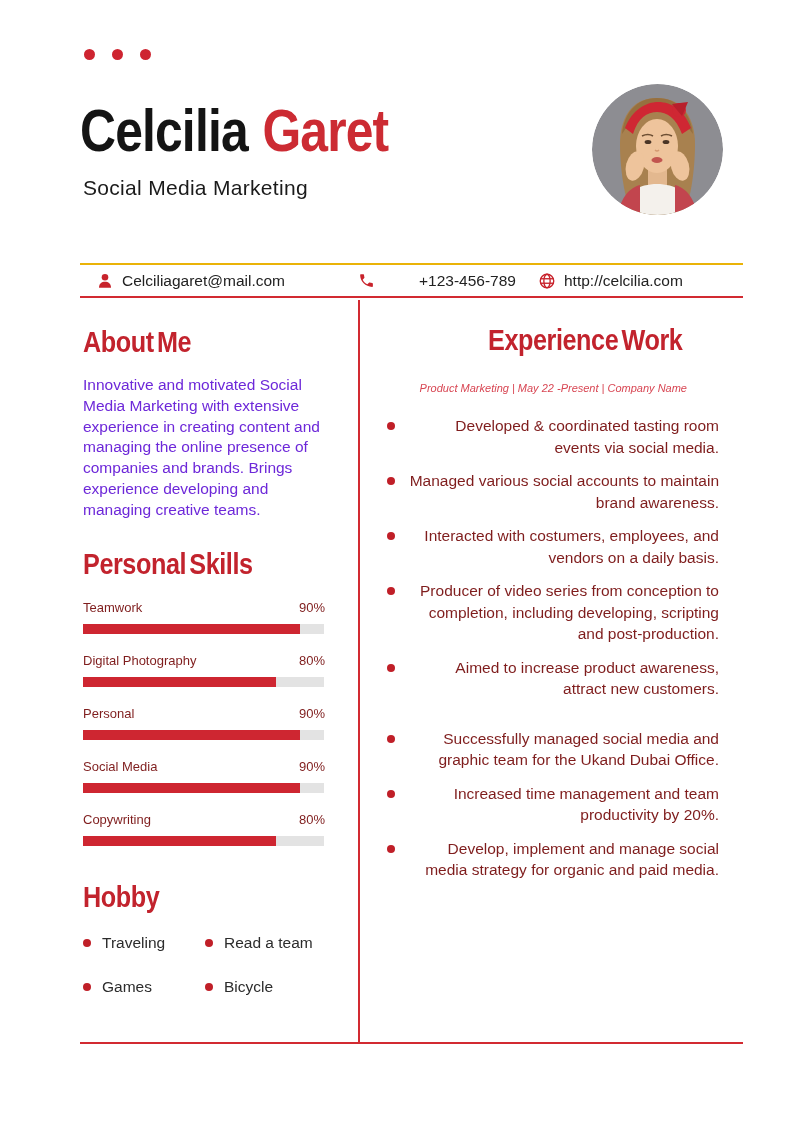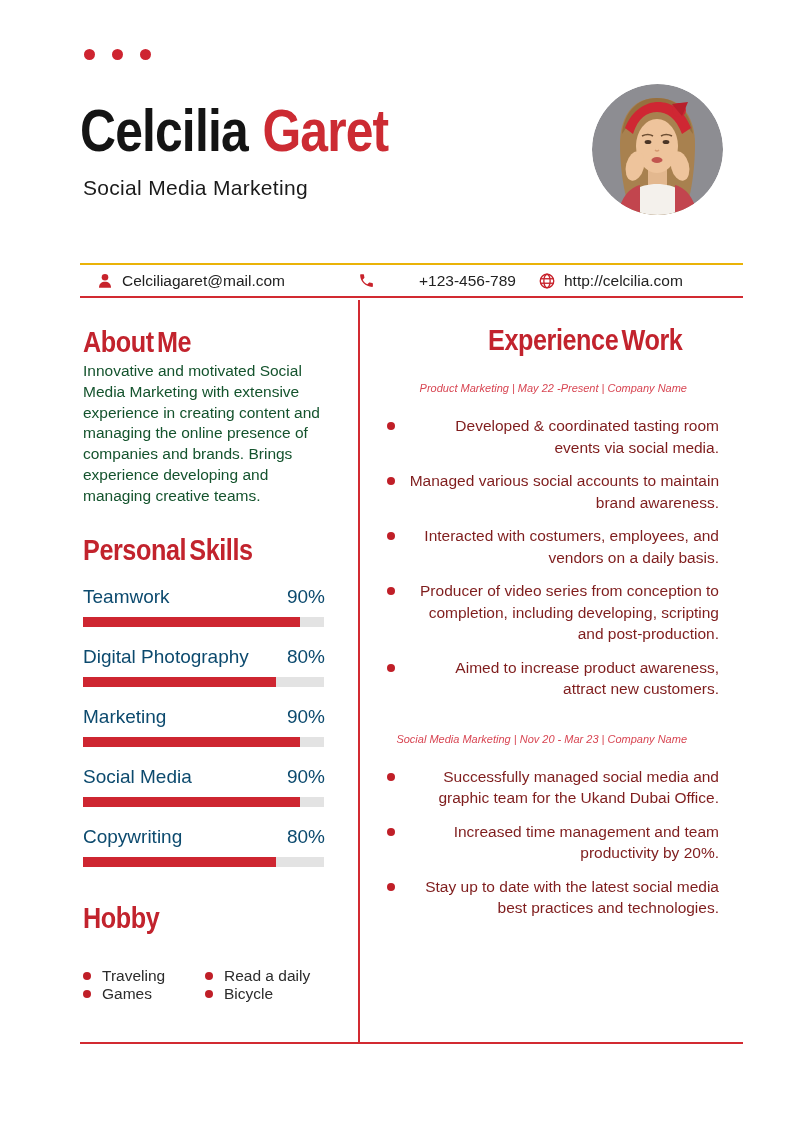--- a/index.html
+++ b/index.html
@@ -35,31 +35,31 @@
   .v-divider { position:absolute; left:358px; top:300px; width:2px; height:743px; background:#d22a31; }
   .h-rule { position:absolute; left:80px; top:1042px; width:663px; height:2px; background:#d22a31; }
 
   
   .sec-h { display:inline-block; font-size:30px; font-weight:bold; color:#c2232d;
            letter-spacing:-0.5px; word-spacing:-4px; transform:scaleX(0.84);
            transform-origin:left center; white-space:nowrap; }
 
   
   .col-left { position:absolute; left:83px; top:325px; width:242px; }
-  .about-text { margin-top:2px; font-size:15.5px; line-height:20.8px; color:#14532d; }
+  .about-text { margin-top:16px; font-size:15.5px; line-height:20.8px; color:#6d28d9; }
 
   .skills { margin-top:26px; }
   .skill { margin-top:19px; }
   .skill-row { display:flex; justify-content:space-between; align-items:baseline;
-               font-size:19px; color:#0c4a6e; margin-bottom:9px; }
+               font-size:13px; color:#7f1d1d; margin-bottom:9px; }
   .bar-track { width:241px; height:10px; background:#e3e3e3; }
   .bar-fill { height:10px; background:#ce2631; }
 
   .hobby { margin-top:34px; }
-  .hobby-grid { margin-top:32px; display:grid; grid-template-columns:122px 1fr; }
+  .hobby-grid { margin-top:20px; display:grid; grid-template-columns:122px 1fr; row-gap:26px; }
   .hobby-item { display:flex; align-items:center; gap:11px; font-size:15.5px; color:#2c2c2c; }
   .hobby-item .b-dot { flex:0 0 auto; }
   .b-dot { width:8px; height:8px; border-radius:50%; background:#c01f28; }
 
   
   .col-right { position:absolute; left:387px; top:323px; width:332px;text-align:right; }
   .job { margin-top:20px; }
   .job-title { font-size:11px; font-style:italic; color:#d84653; line-height:22px; width:300px; }
   .job-bullets { list-style:none; margin-top:16px; }
   .job-bullets li { position:relative; padding-left:22px; font-size:15.5px; line-height:21.5px;
@@ -173,21 +173,21 @@
           <span>Digital Photography</span>
           <span>80%</span>
         </div>
         <div class="bar-track">
           <div class="bar-fill" style="width: 80%;"></div>
         </div>
       </div>
 
       <div class="skill">
         <div class="skill-row">
-          <span>Marketing</span>
+          <span>Personal</span>
           <span>90%</span>
         </div>
         <div class="bar-track">
           <div class="bar-fill" style="width: 90%;"></div>
         </div>
       </div>
 
       <div class="skill">
         <div class="skill-row">
           <span>Social Media</span>
@@ -211,21 +211,21 @@
 
     <div class="hobby">
       <h2 class="sec-h">Hobby</h2>
       <div class="hobby-grid">
         <div class="hobby-item">
           <span class="b-dot"></span>
           <span>Traveling</span>
         </div>
         <div class="hobby-item">
           <span class="b-dot"></span>
-          <span>Read a daily</span>
+          <span>Read a team</span>
         </div>
         <div class="hobby-item">
           <span class="b-dot"></span>
           <span>Games</span>
         </div>
         <div class="hobby-item">
           <span class="b-dot"></span>
           <span>Bicycle</span>
         </div>
       </div>
@@ -240,22 +240,21 @@
       <ul class="job-bullets">
         <li>Developed &amp; coordinated tasting room events via social media.</li>
         <li>Managed various social accounts to maintain brand awareness.</li>
         <li>Interacted with costumers, employees, and vendors on a daily basis.</li>
         <li>Producer of video series from conception to completion, including developing, scripting and post-production.</li>
         <li>Aimed to increase product awareness, attract new customers.</li>
       </ul>
     </div>
 
     <div class="job">
-      <div class="job-title">Social Media Marketing | Nov 20 - Mar 23 | Company Name</div>
       <ul class="job-bullets">
         <li>Successfully managed social media and graphic team for the Ukand Dubai Office.</li>
         <li>Increased time management and team productivity by 20%.</li>
-        <li>Stay up to date with the latest social media best practices and technologies.</li>
+        <li>Develop, implement and manage social media strategy for organic and paid media.</li>
       </ul>
     </div>
   </div>
 
 </div>
 
 </body></html>

